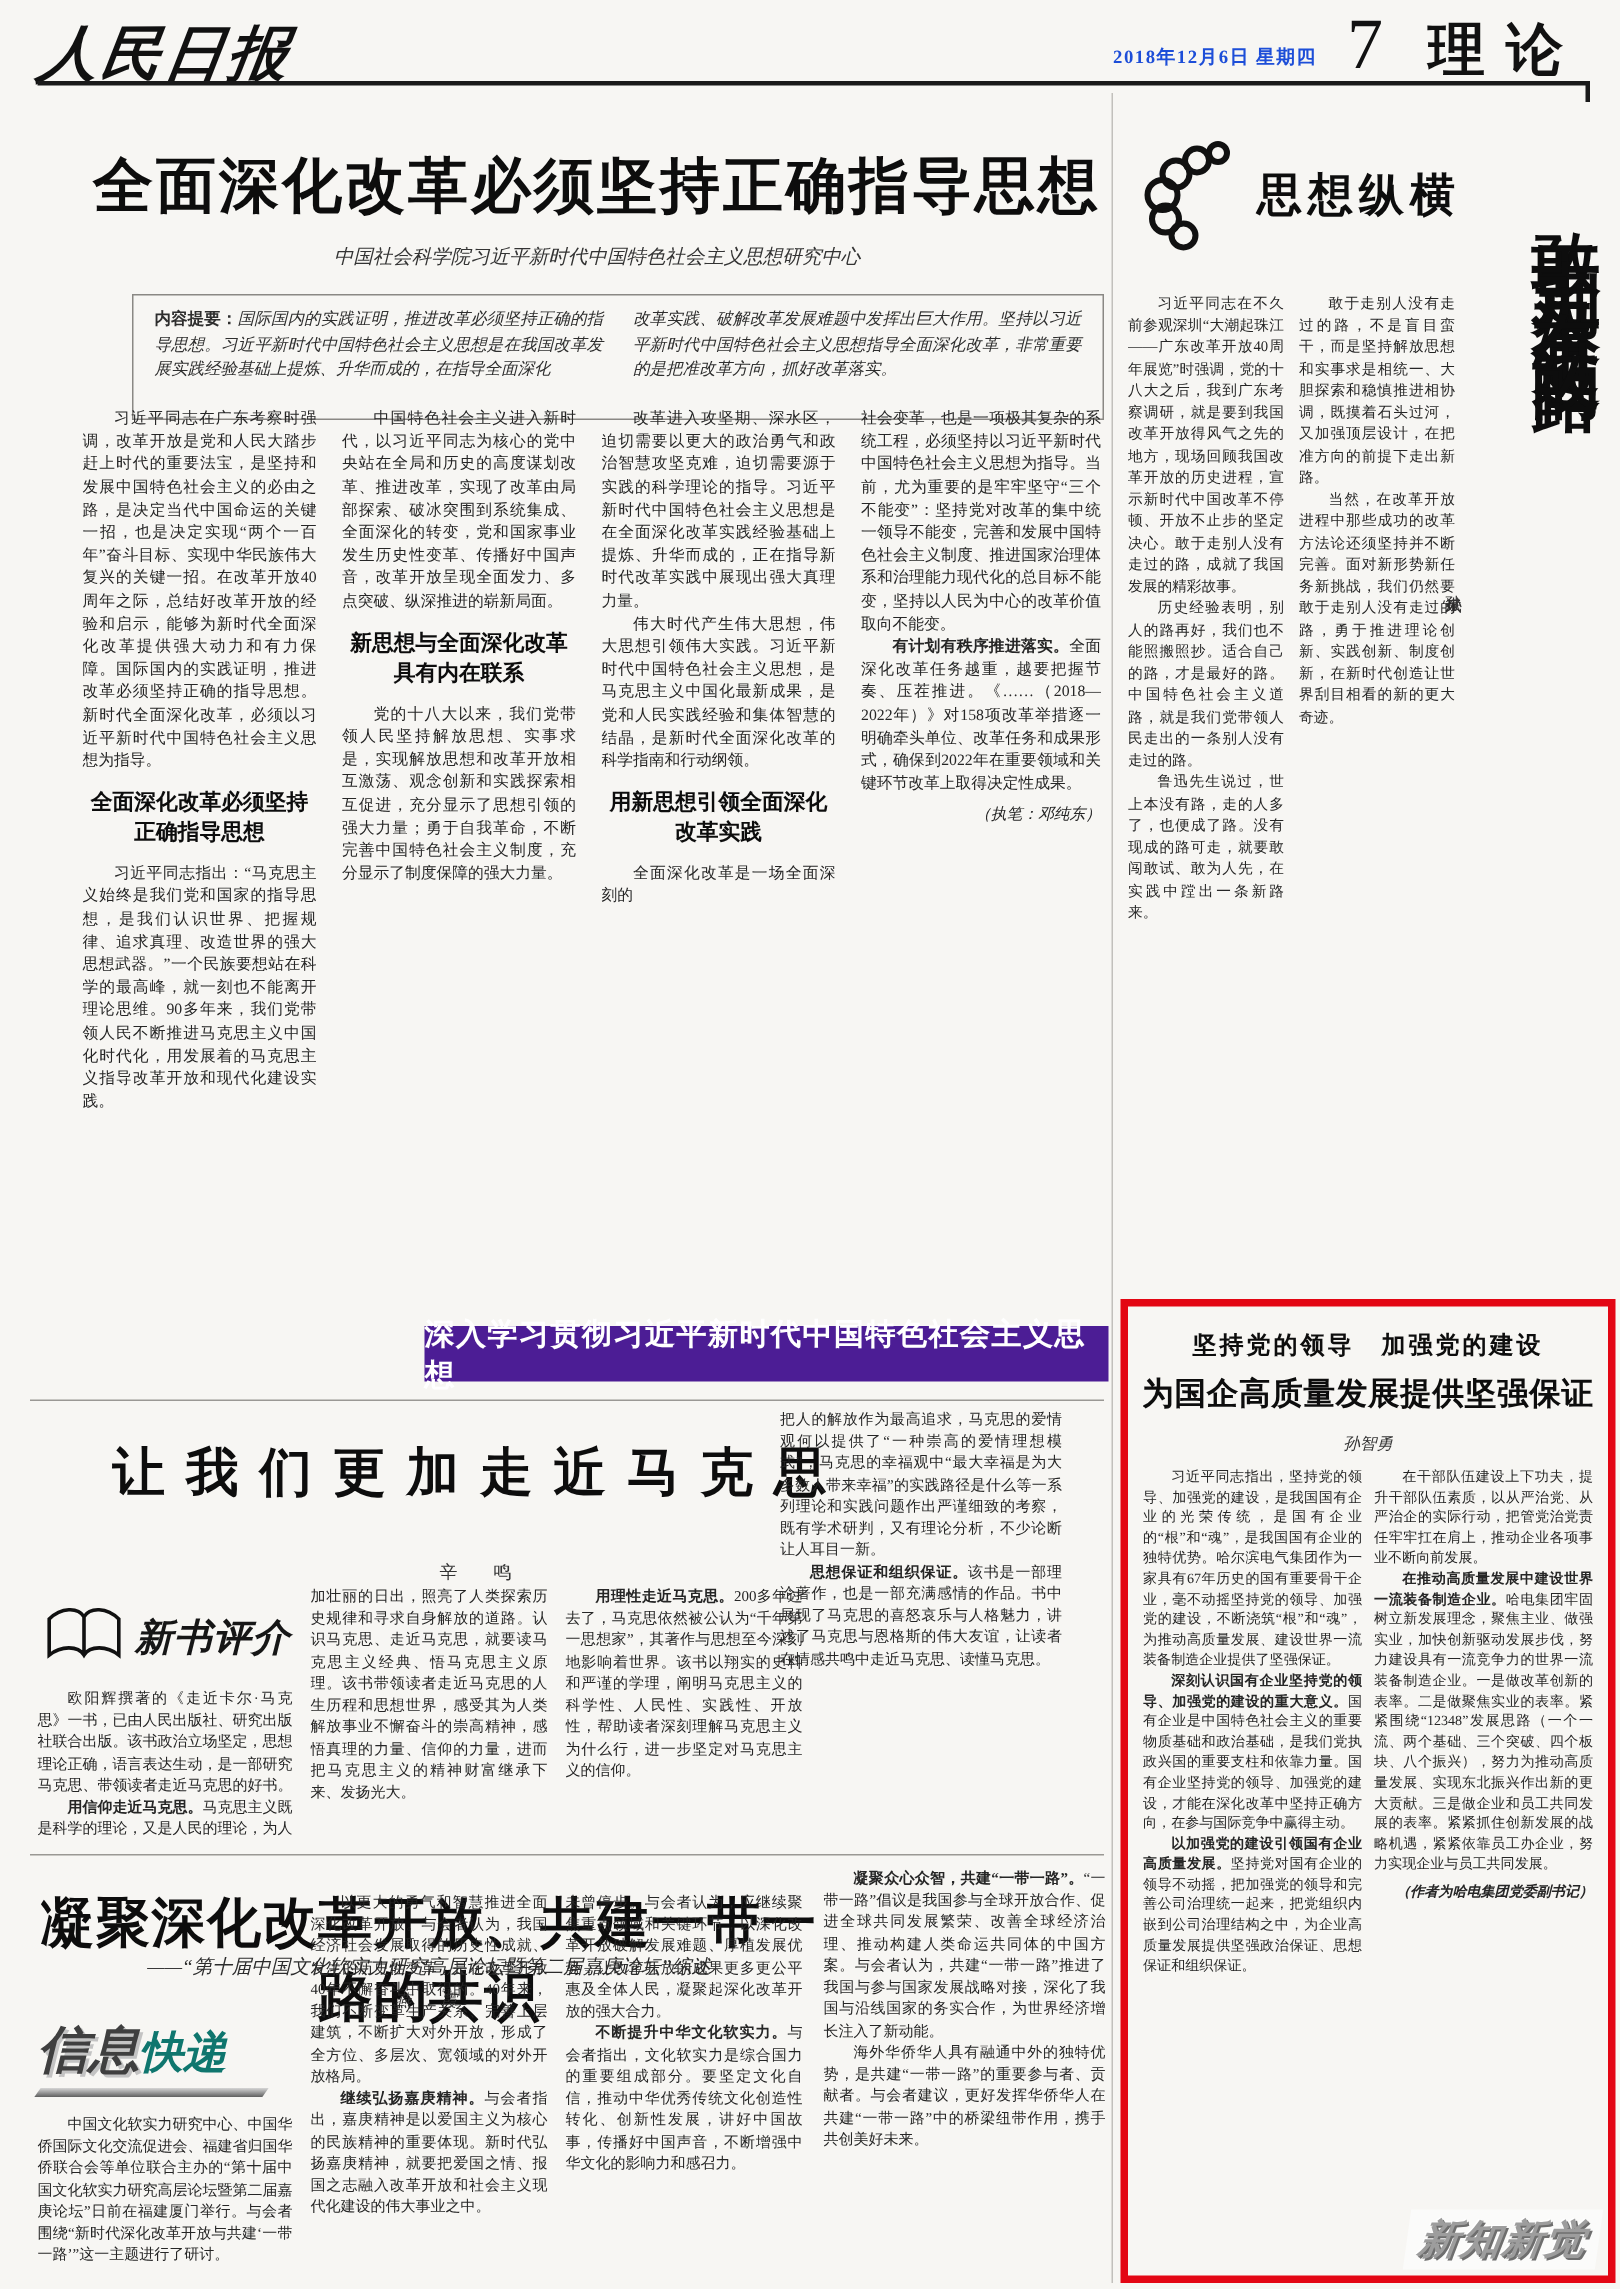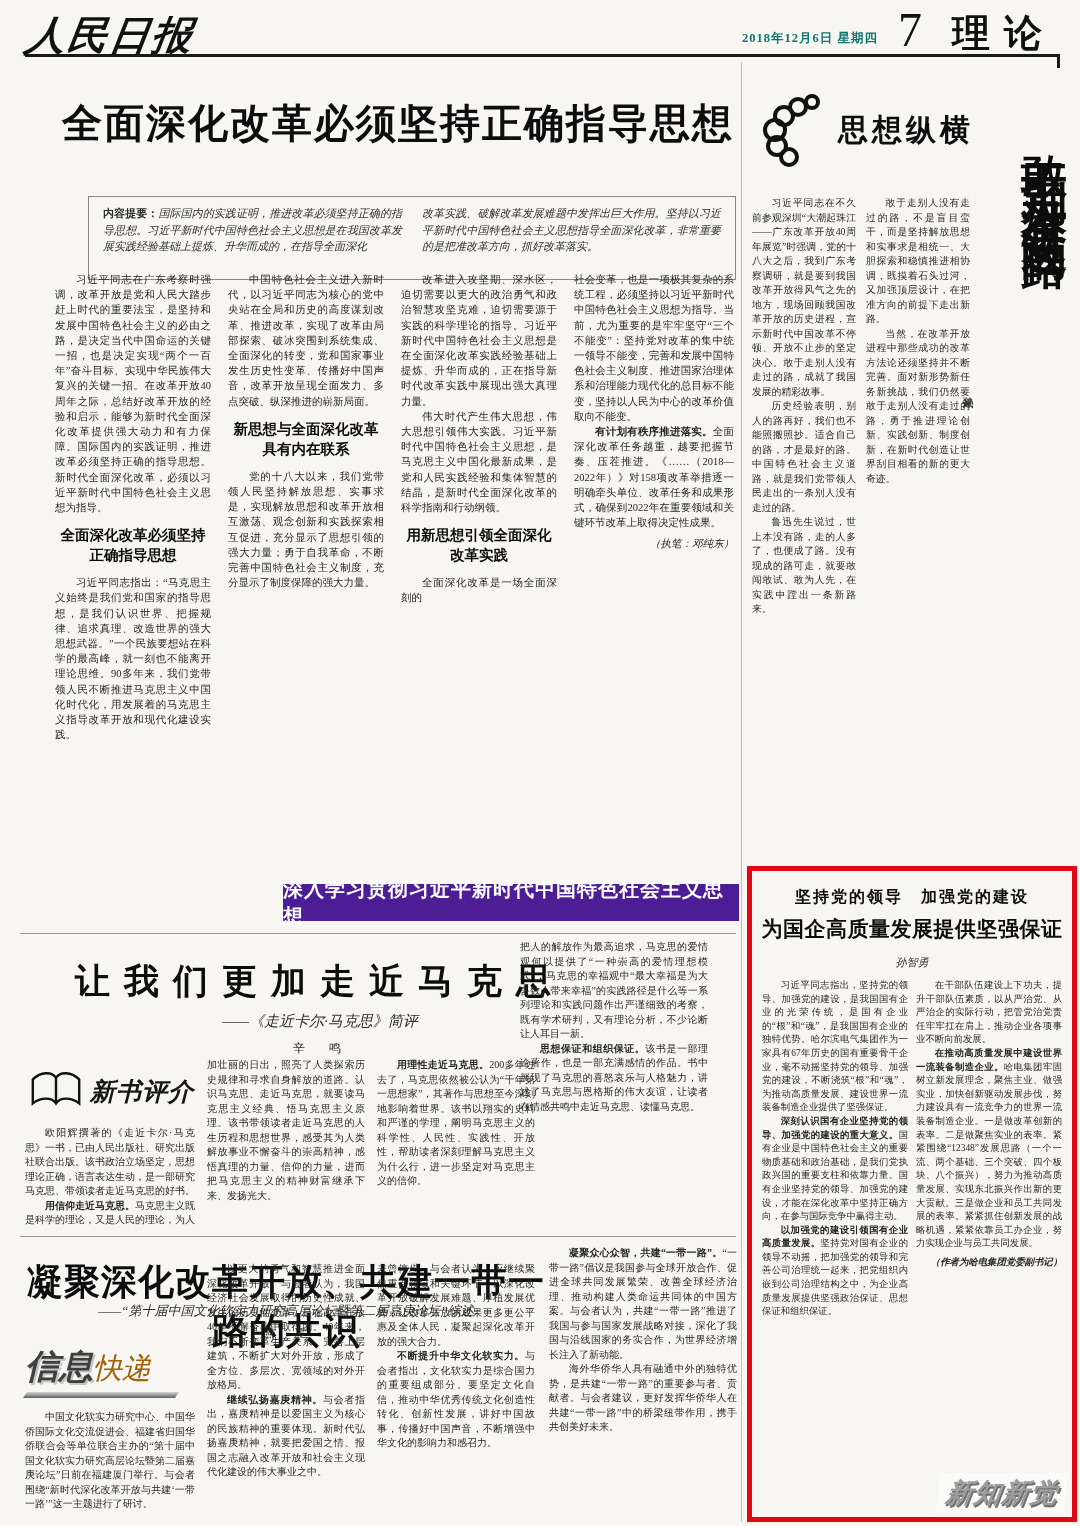--- a/index.html
+++ b/index.html
@@ -2,21 +2,21 @@
 <html><head>
 <meta charset="utf-8">
 <style>
   html,body{margin:0;padding:0;background:#e8e6e2;}
   .page{position:relative;width:1080px;height:1526px;margin:0 auto;background:#f7f6f3;
         font-family:"Liberation Serif","DejaVu Serif",serif;color:#222;overflow:hidden;}
   .abs{position:absolute;}
   
   .masthead{left:26px;top:8px;font-size:40px;font-weight:900;font-style:italic;
             transform:skewX(-8deg);letter-spacing:2px;color:#111;}
-  .hdate{left:742px;top:30px;font-size:12.5px;font-weight:bold;letter-spacing:1px;color:#0f766e;}
+  .hdate{left:742px;top:30px;font-size:12.5px;font-weight:bold;letter-spacing:1px;color:#1d4ed8;}
   .pageno{left:898px;top:2px;font-size:48px;color:#111;font-family:"Liberation Serif",serif;}
   .psection{left:952px;top:8px;font-size:38px;font-weight:bold;letter-spacing:14px;color:#111;
             font-family:"Liberation Sans","DejaVu Sans",sans-serif;}
   .headrule{left:25px;top:54px;width:1035px;height:3px;background:#1a1a1a;}
   .headhook{left:1057px;top:54px;width:3px;height:14px;background:#1a1a1a;}
   .vline{left:741px;top:62px;width:1px;height:1460px;background:#c2c0bc;}
   .hline{height:1px;background:#9a9894;}
   
   .main-h1{left:55px;top:96px;width:686px;text-align:center;font-size:40px;font-weight:bold;
            letter-spacing:2px;font-family:"Liberation Sans","DejaVu Sans",sans-serif;color:#0d0d0d;}
@@ -66,38 +66,39 @@
   .badge-book .t{font-size:25px;font-weight:900;font-style:italic;color:#161616;letter-spacing:1px;
                  font-family:"Liberation Sans","DejaVu Sans",sans-serif;}
   
   .fo-h1{left:20px;top:1258px;width:532px;text-align:center;font-size:36px;font-weight:bold;
          letter-spacing:1px;color:#0d0d0d;font-family:"Liberation Sans","DejaVu Sans",sans-serif;}
   .fo-sub{left:20px;top:1302px;width:532px;text-align:center;font-size:13px;font-style:italic;color:#2c2c2c;}
   .fo-author{left:20px;top:1326px;width:532px;text-align:center;font-size:11px;color:#333;letter-spacing:4px;font-style:italic;}
   .ix{left:25px;top:1344px;width:170px;height:58px;}
   .ix .l1{font-size:34px;font-weight:900;font-style:italic;color:#3f3f3f;letter-spacing:0;
           text-shadow:2px 2px 0 #c3c3c3;font-family:"Liberation Sans","DejaVu Sans",sans-serif;}
-  .ix .l2{font-size:29px;font-weight:400;font-style:italic;color:#a16207;
+  .ix .l2{font-size:29px;font-weight:700;font-style:italic;color:#0f766e;
           font-family:"Liberation Sans","DejaVu Sans",sans-serif;}
   .ix .bar{width:152px;height:6px;margin-top:2px;background:linear-gradient(#d6d6d6,#5f5f5f);transform:skewX(-35deg);}
 </style>
 </head>
 <body>
 
 <div class="page">
 
   <div class="abs masthead">人民日报</div>
   <div class="abs hdate">2018年12月6日 星期四</div>
   <div class="abs pageno">7</div>
   <div class="abs psection">理论</div>
   <div class="abs headrule"></div>
   <div class="abs headhook"></div>
   <div class="abs vline"></div>
 
   <div class="abs main-h1">全面深化改革必须坚持正确指导思想</div>
+  <div class="abs main-byline">中国社会科学院习近平新时代中国特色社会主义思想研究中心</div>
   <div class="abs abstract">
     <div class="half"><b>内容提要：</b><span>国际国内的实践证明，推进改革必须坚持正确的指导思想。习近平新时代中国特色社会主义思想是在我国改革发展实践经验基础上提炼、升华而成的，在指导全面深化</span></div>
     <div class="half">改革实践、破解改革发展难题中发挥出巨大作用。坚持以习近平新时代中国特色社会主义思想指导全面深化改革，非常重要的是把准改革方向，抓好改革落实。</div>
   </div>
 
   <div class="col" style="left:55px;top:272px;width:156px;height:600px;">
     <p>习近平同志在广东考察时强调，改革开放是党和人民大踏步赶上时代的重要法宝，是坚持和发展中国特色社会主义的必由之路，是决定当代中国命运的关键一招，也是决定实现“两个一百年”奋斗目标、实现中华民族伟大复兴的关键一招。在改革开放40周年之际，总结好改革开放的经验和启示，能够为新时代全面深化改革提供强大动力和有力保障。国际国内的实践证明，推进改革必须坚持正确的指导思想。新时代全面深化改革，必须以习近平新时代中国特色社会主义思想为指导。</p>
     <div class="subhead">全面深化改革必须坚持正确指导思想</div>
     <p>习近平同志指出：“马克思主义始终是我们党和国家的指导思想，是我们认识世界、把握规律、追求真理、改造世界的强大思想武器。”一个民族要想站在科学的最高峰，就一刻也不能离开理论思维。90多年来，我们党带领人民不断推进马克思主义中国化时代化，用发展着的马克思主义指导改革开放和现代化建设实践。</p>
   </div>
@@ -157,21 +158,20 @@
     <div class="col rb-col" style="left:164px;top:108px;width:146px;height:492px;">
       <p>在干部队伍建设上下功夫，提升干部队伍素质，以从严治党、从严治企的实际行动，把管党治党责任牢牢扛在肩上，推动企业各项事业不断向前发展。</p>
       <p><span class="lead">在推动高质量发展中建设世界一流装备制造企业。</span><span>哈电集团牢固树立新发展理念，聚焦主业、做强实业，加快创新驱动发展步伐，努力建设具有一流竞争力的世界一流装备制造企业。一是做改革创新的表率。二是做聚焦实业的表率。紧紧围绕“12348”发展思路（一个一流、两个基础、三个突破、四个板块、八个振兴），努力为推动高质量发展、实现东北振兴作出新的更大贡献。三是做企业和员工共同发展的表率。紧紧抓住创新发展的战略机遇，紧紧依靠员工办企业，努力实现企业与员工共同发展。</span></p>
       <p class="rb-note">（作者为哈电集团党委副书记）</p>
     </div>
     <div class="abs xzxj">新知新觉</div>
   </div>
 
   <div class="abs hline" style="left:20px;top:933px;width:716px;"></div>
   <div class="abs mx-h1">让我们更加走近马克思</div>
-  <div class="abs mx-sub">——《走近卡尔·马克思》简评</div>
   <div class="abs mx-author">辛　鸣</div>
   <div class="abs badge-book">
     <span>
       <svg width="56" height="44" viewBox="0 0 70 52">
         <path d="M6 14 C16 4 30 4 35 12 C40 4 54 4 64 14 L64 44 C54 36 40 36 35 44 C30 36 16 36 6 44 Z M35 12 L35 44" fill="none" stroke="#111" stroke-width="3"></path>
       </svg>
     </span>
     <span class="t">新书评介</span>
   </div>
   <div class="col" style="left:25px;top:1126px;width:170px;height:100px;font-size:10px;line-height:14.5px;">

